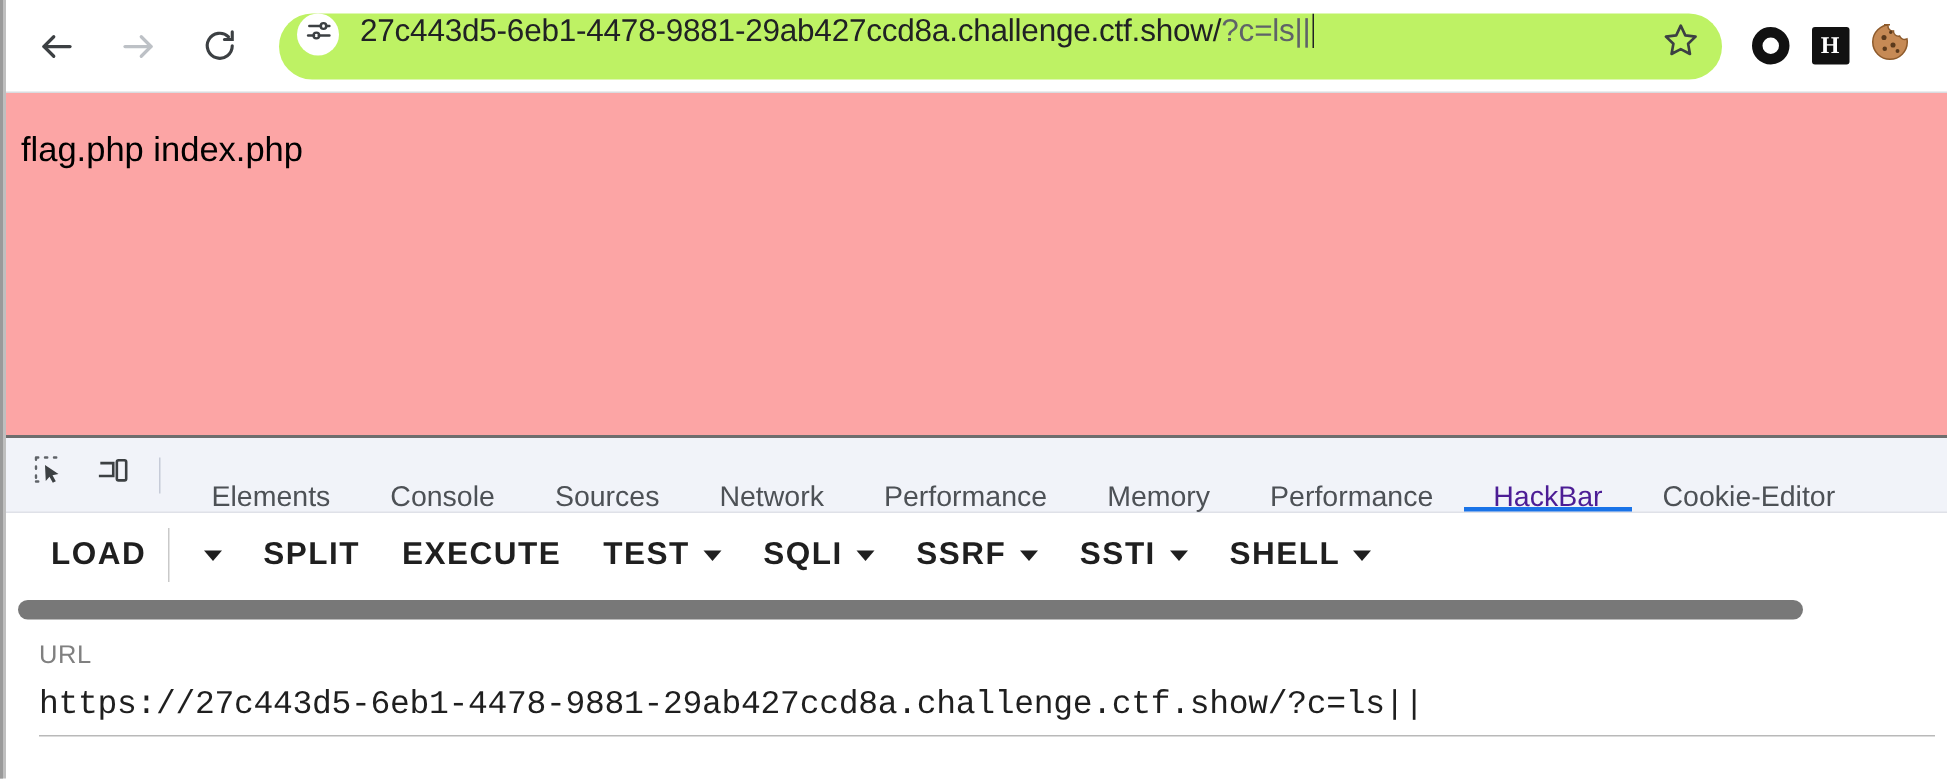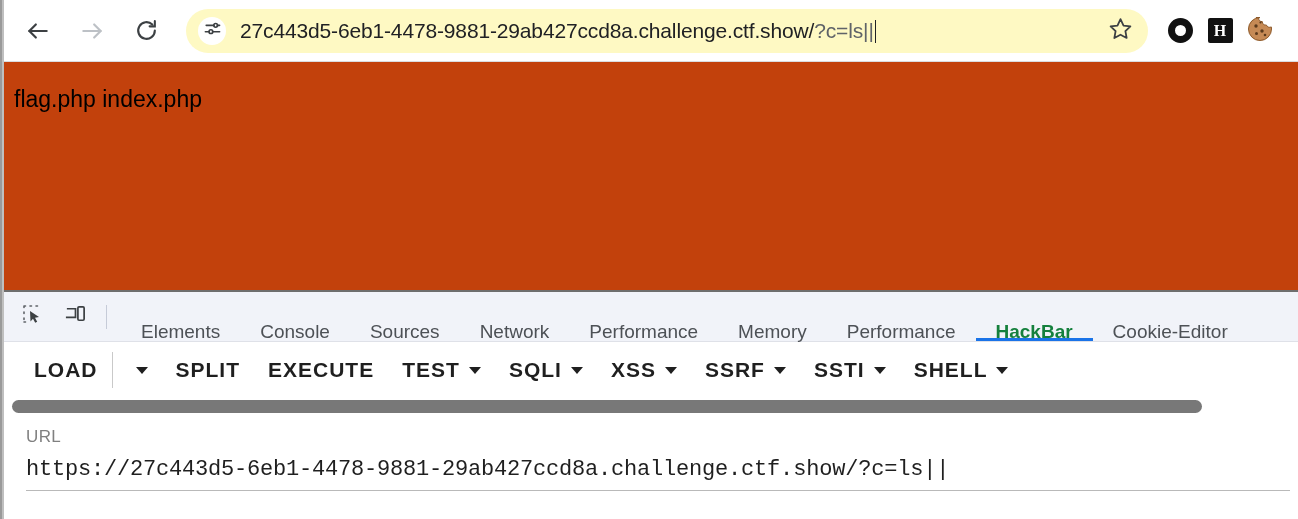--- a/index.html
+++ b/index.html
@@ -52,24 +52,23 @@
     flex: none;
   }
   .nav-btn:first-child { margin-left: 16px; }
   .nav-btn svg { display: block; }
 
   .omnibox {
     position: relative;
     margin-left: 18px;
     height: 44px;
     width: 962px;
-    background: #fef9c3;
+    background: #bef264;
     border-radius: 22px;
     display: flex;
-    align-items: center;
     flex: none;
   }
   .site-info {
     width: 28px; height: 28px;
     margin-left: 12px;
     border-radius: 50%;
     background: #ffffff;
     display: flex;
     align-items: center;
     justify-content: center;
@@ -130,21 +129,21 @@
     align-items: center;
     justify-content: center;
     border-radius: 2px;
   }
 
   
   .page-view {
     position: absolute;
     left: 4px; top: 62px;
     width: 1294px; height: 228px;
-    background: #c2410c;
+    background: #fca5a5;
     overflow: hidden;
   }
   .page-body-text {
     margin: 24px 0 0 10px;
     font-size: 23px;
     color: #000000;
     font-family: "Liberation Sans", sans-serif;
   }
 
   
@@ -184,23 +183,22 @@
     font-size: 19px;
     color: #4d5156;
     padding: 15px 20px;
     height: 49px;
     line-height: 49px;
     white-space: nowrap;
     box-sizing: border-box;
     flex: none;
   }
   .dt-tab.active {
-    color: #15803d;
+    color: #4c1d95;
     border-bottom: 3px solid #1a73e8;
-    font-weight: bold;
   }
 
   
   .hb-toolbar {
     height: 56px;
     background: #ffffff;
     display: flex;
     align-items: center;
     position: relative;
   }
@@ -404,24 +402,20 @@
     <div class="hb-btn">EXECUTE</div>
     <div class="hb-btn">
       <span>TEST</span>
       <span class="hb-caret"></span>
     </div>
     <div class="hb-btn">
       <span>SQLI</span>
       <span class="hb-caret"></span>
     </div>
     <div class="hb-btn">
-      <span>XSS</span>
-      <span class="hb-caret"></span>
-    </div>
-    <div class="hb-btn">
       <span>SSRF</span>
       <span class="hb-caret"></span>
     </div>
     <div class="hb-btn">
       <span>SSTI</span>
       <span class="hb-caret"></span>
     </div>
     <div class="hb-btn">
       <span>SHELL</span>
       <span class="hb-caret"></span>

